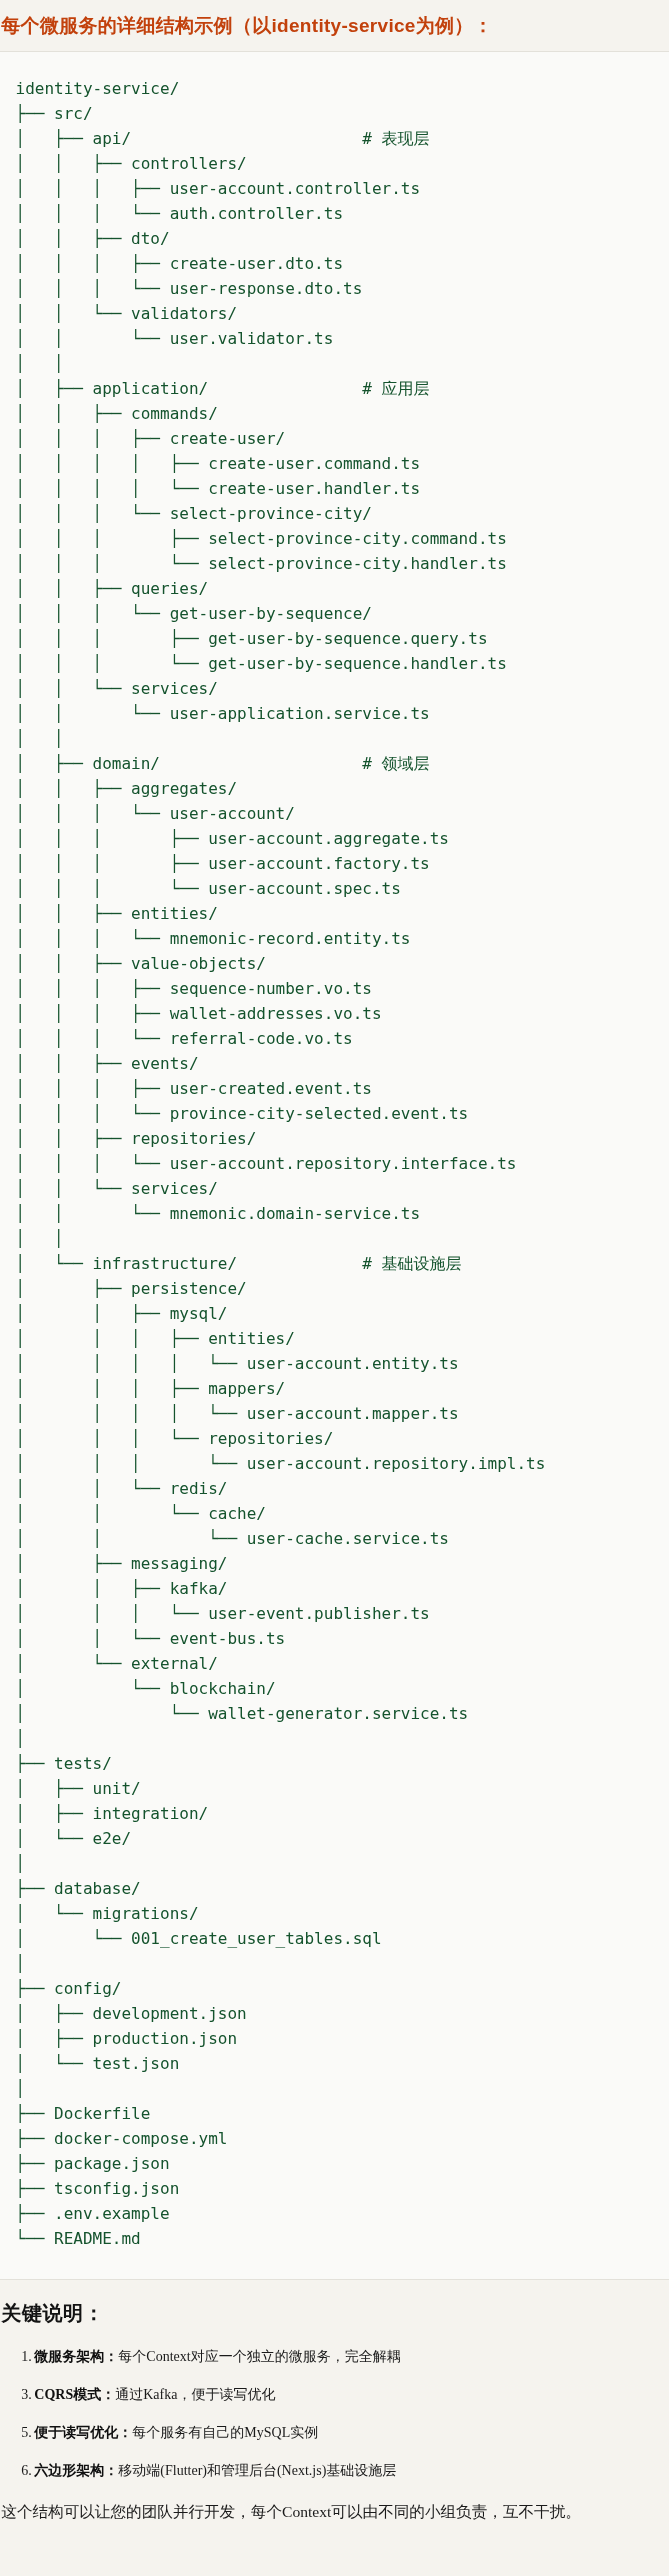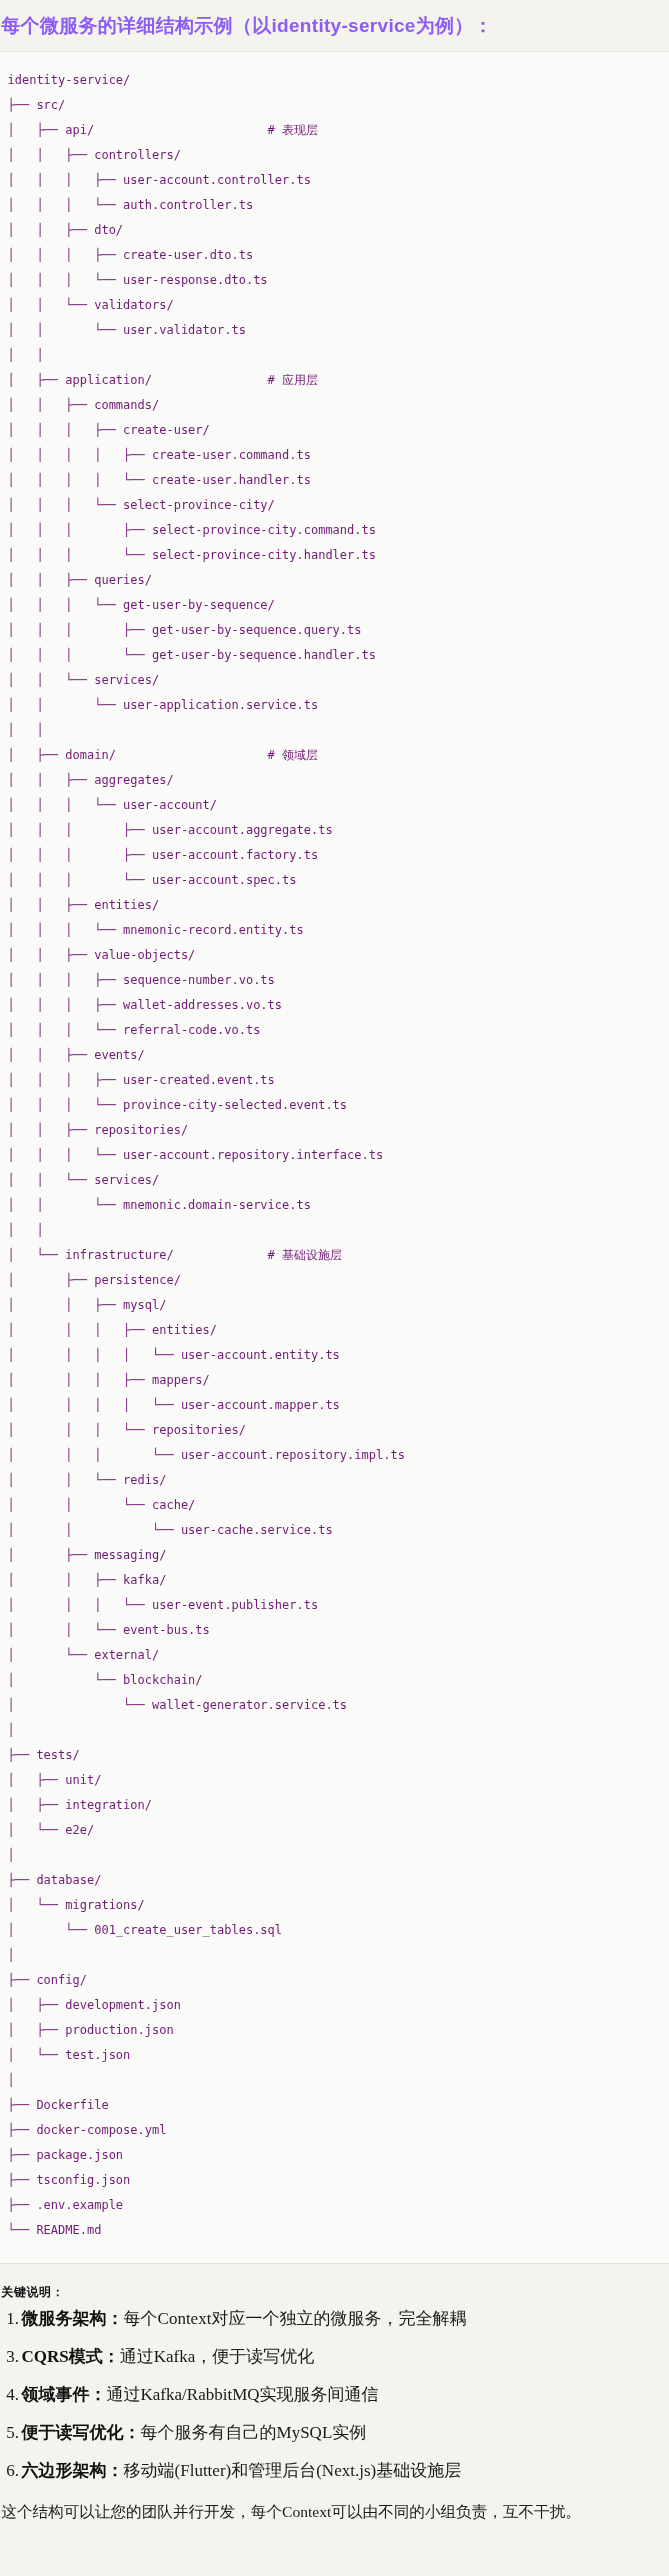--- a/index.html
+++ b/index.html
@@ -9,51 +9,51 @@
     color:#141414;
     font-family:"Liberation Serif", serif;
     -webkit-font-smoothing:antialiased;
   }
   .header { padding:12.5px 1.3px 0 1.3px; }
   h1.page-title {
     margin:0 0 12.5px 0;
     font-family:"Liberation Sans", sans-serif;
     font-size:19px;
     font-weight:bold;
-    color:#8b5cf6;
+    color:#c2410c;
     letter-spacing:0.3px;
   }
   .codeblock {
     background:#fafaf8;
     border-top:0.6px solid #e3e1da;
     border-bottom:0.6px solid #e3e1da;
     padding:16.3px 7.5px 20px 7.5px;
   }
   pre.tree {
-    margin:0;
+    margin:8px;
     font-family:"DejaVu Sans Mono", monospace;
-    font-size:12px;
+    font-size:16px;
     line-height:25px;
-    color:#701a75;
+    color:#14532d;
     white-space:pre;
   }
   .notes { padding:0 1.3px 16.3px 1.3px; }
   h2.notes-heading {
-    margin:20px 0 7px 0;
+    margin:20px 0 19px 0;
     font-family:"Liberation Sans", sans-serif;
-    font-size:12px;
+    font-size:20px;
     font-weight:bold;
     color:#131313;
     letter-spacing:0.6px;
   }
   .note-item {
-    font-size:17px;
+    font-size:14px;
     line-height:21px;
     margin-bottom:17px;
-    padding-left:5px;
+    padding-left:20px;
     color:#1a1a1a;
   }
   .note-item .num { margin-right:2.5px; }
   .note-item strong { font-weight:bold; color:#101010; }
   .footer-note {
     font-size:15.6px;
     line-height:21px;
     margin-top:20px;
     color:#1a1a1a;
   }
@@ -160,23 +160,20 @@
 
   <div class="note-item">
     <span class="num">1.</span><strong><span>微服务架构</span><span>：</span></strong><span>每个Context对应一个独立的微服务，完全解耦</span>
   </div>
 
 
   <div class="note-item">
     <span class="num">3.</span><strong><span>CQRS模式</span><span>：</span></strong><span>通过Kafka，便于读写优化</span>
   </div>
 
-  <div class="note-item">
-    <span class="num">4.</span><strong><span>领域事件</span><span>：</span></strong><span>通过Kafka/RabbitMQ实现服务间通信</span>
-  </div>
 
   <div class="note-item">
     <span class="num">5.</span><strong><span>便于读写优化</span><span>：</span></strong><span>每个服务有自己的MySQL实例</span>
   </div>
 
   <div class="note-item">
     <span class="num">6.</span><strong><span>六边形架构</span><span>：</span></strong><span>移动端(Flutter)和管理后台(Next.js)基础设施层</span>
   </div>
 
   <div class="footer-note">这个结构可以让您的团队并行开发，每个Context可以由不同的小组负责，互不干扰。</div>

